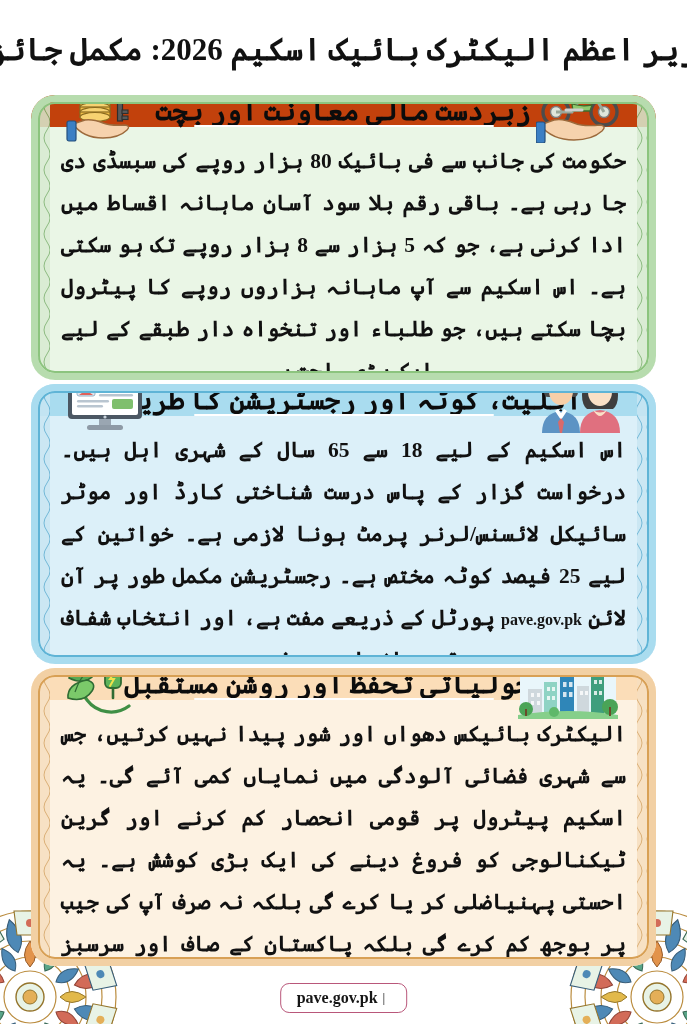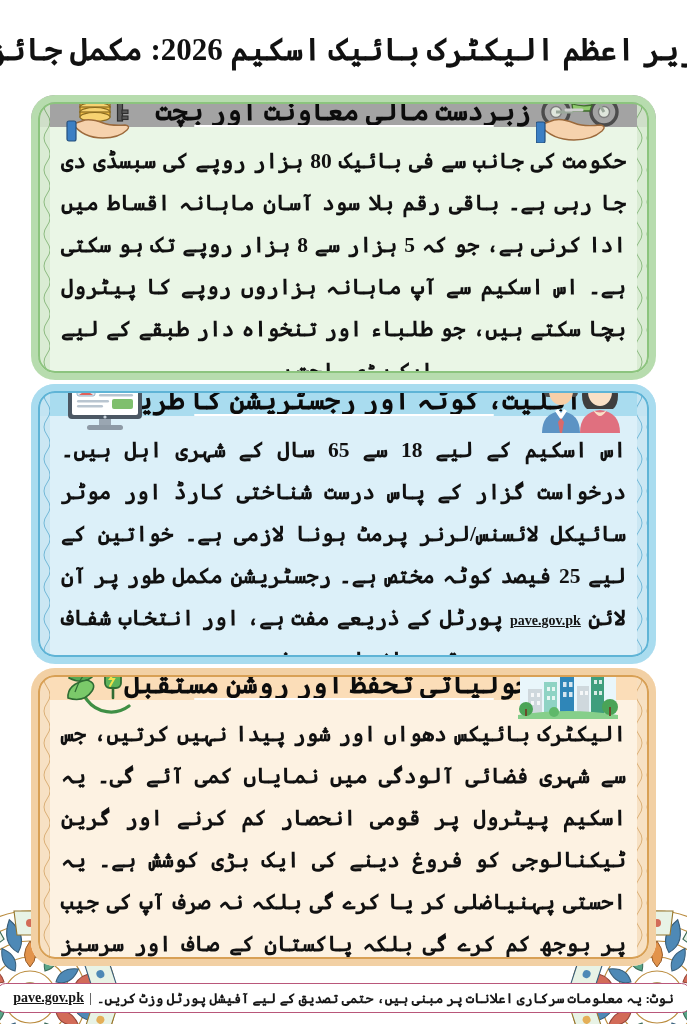--- a/index.html
+++ b/index.html
@@ -62,21 +62,21 @@
     display:flex;align-items:flex-start;justify-content:center;
   }
   .body p{
     margin:0;direction:rtl;text-align:justify;text-align-last:center;
     font-size:21.5px;line-height:1.95;color:#111;font-weight:600;
   }
 
   
   #card1{top:95px;height:285px;background:#e7f4e2;}
   #card1 .frame{border:7px solid #b7dcae;box-shadow:inset 0 0 0 2px #8cc47e,0 0 0 1px #cfe7c8;}
-  #card1 .hdr{background:#a3a3a3;}
+  #card1 .hdr{background:#c2410c;}
   #card1 .hdr-rule{background:#ffffff;}
   #card1 .body{background:#eaf6e6;}
 
   
   #card2{top:384px;height:280px;background:#ddf0f8;}
   #card2 .frame{border:7px solid #a9dcef;box-shadow:inset 0 0 0 2px #5fb4d6,0 0 0 1px #c6e7f3;}
   #card2 .hdr{background:#a9dcef;}
   #card2 .hdr-rule{background:#ffffff;}
   #card2 .body{background:#dcf0f9;}
 
@@ -96,21 +96,21 @@
   .note{
     position:absolute;left:50%;transform:translateX(-50%);
     top:983px;height:30px;
     border:1.6px solid #b9577a;border-radius:9px;
     background:#ffffff;
     display:flex;align-items:center;justify-content:center;
     padding:0 16px;box-sizing:border-box;
     direction:rtl;white-space:nowrap;z-index:6;
   }
   .note-text{font-size:13.5px;color:#161616;font-weight:600;}
-  .note-url{font-size:14px;color:#161616;font-weight:600;direction:ltr;unicode-bidi:embed;text-decoration:underline;}
+  .note-url{font-size:16px;color:#161616;font-weight:600;direction:ltr;unicode-bidi:embed;}
   .note-sep{padding:0 5px;color:#161616;font-size:13.5px;}
 </style>
 </head>
 <body>
 
 <div class="page">
 
   <div class="title-wrap">
     <div class="title">وزیر اعظم الیکٹرک بائیک اسکیم 2026: مکمل جائزہ</div>
   </div>
@@ -604,18 +604,17 @@
             <path d="M-13 -62 L13 -62 L16 -86 L-16 -86 z" fill="#e7f2e4" stroke="#275a46" stroke-width="1.1"></path>
             <circle cy="-74" r="4" fill="#4b9e7e"></circle>
           </g>
       </g>
       <circle r="14" fill="#e7f2e4" stroke="#8c6a1b" stroke-width="1.4"></circle>
       <circle r="7" fill="#e2a94a" stroke="#8c6a1b" stroke-width="1"></circle>
     </g>
   </svg>
 
   <div class="note">
-    <span class="note-text">نوٹ: یہ معلومات سرکاری اعلانات پر مبنی ہیں، حتمی تصدیق کے لیے آفیشل پورٹل وزٹ کریں۔</span>
     <span class="note-sep">|</span>
     <span class="note-url">pave.gov.pk</span>
   </div>
 
 </div>
 
 </body></html>

